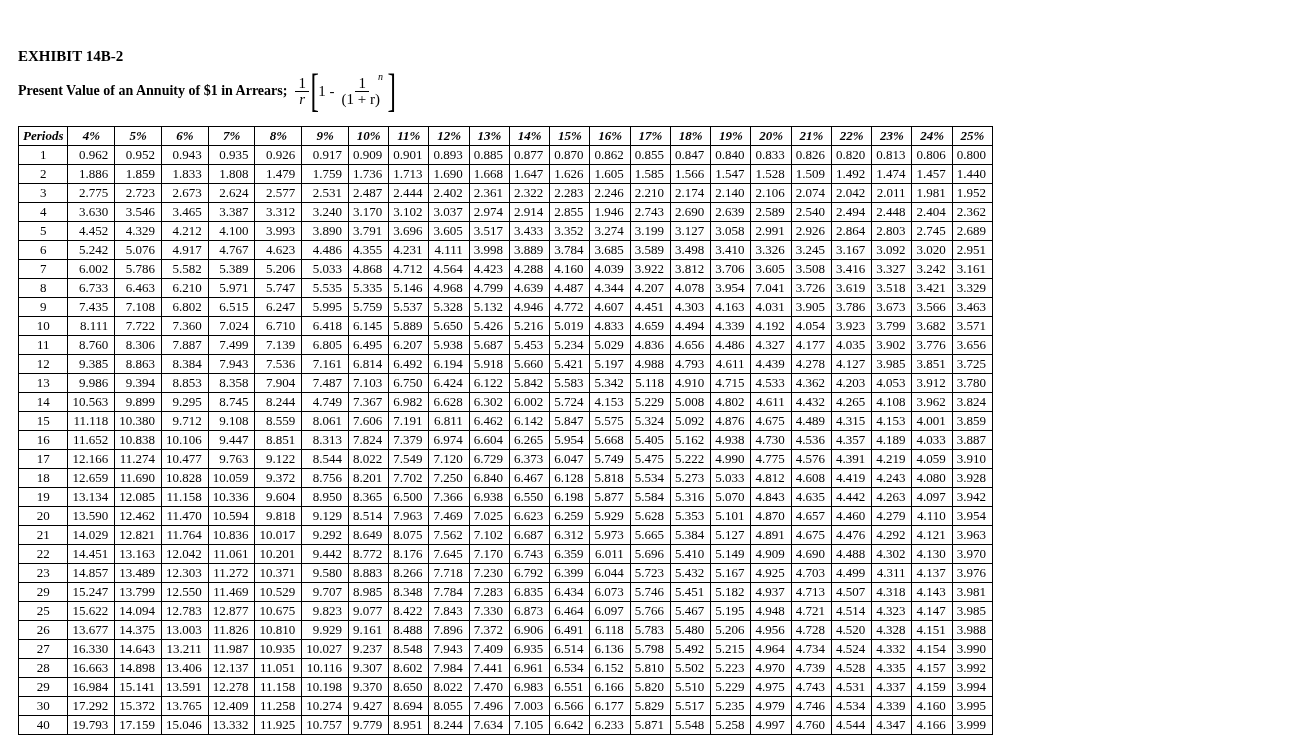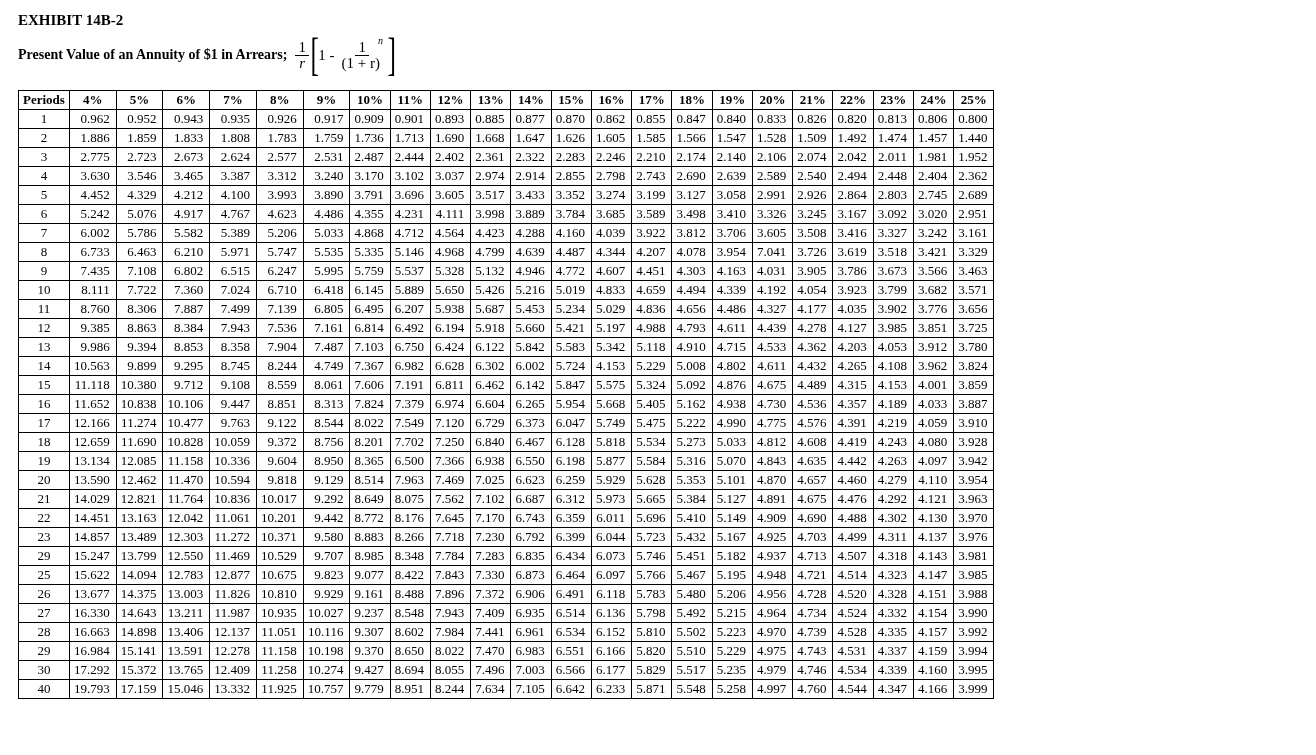--- a/index.html
+++ b/index.html
@@ -6,20 +6,21 @@
     font-family: "Times New Roman", Times, serif;
     font-size: 14px;
     color: #000;
     background: #fff;
     margin: 12px 18px;
   }
   .title {
     font-weight: bold;
     font-size: 15px;
     margin-bottom: 8px;
+    margin-top: 36px;
   }
   .subtitle-row {
     display: flex;
     align-items: center;
     gap: 6px;
     margin-bottom: 16px;
   }
   .subtitle {
     font-weight: bold;
     font-size: 14px;
@@ -62,20 +63,21 @@
     font-size: 13px;
   }
   th, td {
     border: 1px solid #000;
     padding: 1px 4px;
     text-align: center;
     white-space: nowrap;
   }
   th {
     font-weight: bold;
+    font-style: italic;
   }
   td.val {
     text-align: right;
     padding-right: 6px;
   }
   td.period {
     text-align: center;
   }
 </style>
 </head>
@@ -158,21 +160,21 @@
         <td class="val">0.813</td>
         <td class="val">0.806</td>
         <td class="val">0.800</td>
       </tr>
       <tr>
         <td class="period">2</td>
         <td class="val">1.886</td>
         <td class="val">1.859</td>
         <td class="val">1.833</td>
         <td class="val">1.808</td>
-        <td class="val">1.783</td>
+        <td class="val">1.479</td>
         <td class="val">1.759</td>
         <td class="val">1.736</td>
         <td class="val">1.713</td>
         <td class="val">1.690</td>
         <td class="val">1.668</td>
         <td class="val">1.647</td>
         <td class="val">1.626</td>
         <td class="val">1.605</td>
         <td class="val">1.585</td>
         <td class="val">1.566</td>
@@ -216,21 +218,21 @@
         <td class="val">3.465</td>
         <td class="val">3.387</td>
         <td class="val">3.312</td>
         <td class="val">3.240</td>
         <td class="val">3.170</td>
         <td class="val">3.102</td>
         <td class="val">3.037</td>
         <td class="val">2.974</td>
         <td class="val">2.914</td>
         <td class="val">2.855</td>
-        <td class="val">2.798</td>
+        <td class="val">1.946</td>
         <td class="val">2.743</td>
         <td class="val">2.690</td>
         <td class="val">2.639</td>
         <td class="val">2.589</td>
         <td class="val">2.540</td>
         <td class="val">2.494</td>
         <td class="val">2.448</td>
         <td class="val">2.404</td>
         <td class="val">2.362</td>
       </tr>

